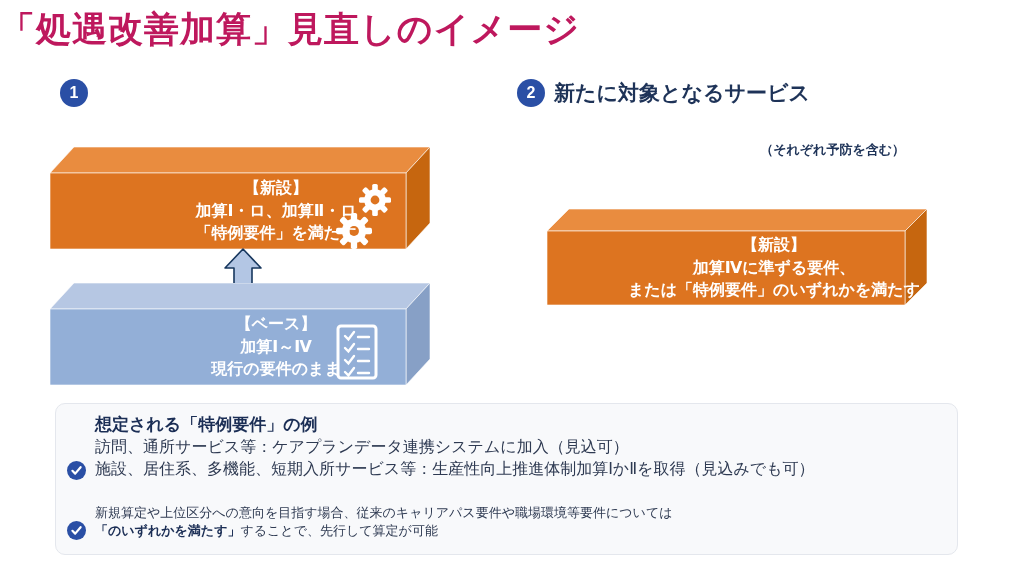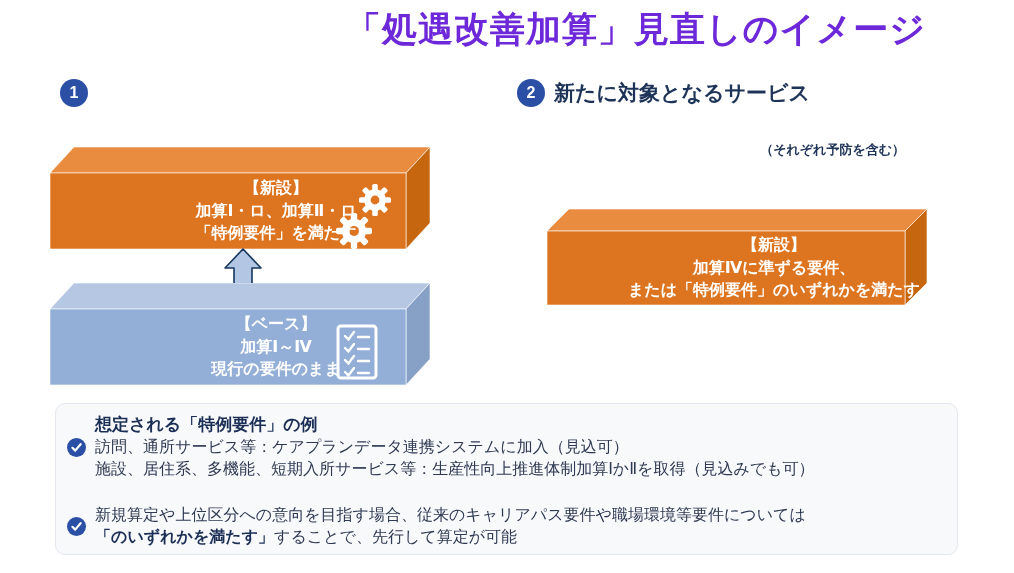--- a/index.html
+++ b/index.html
@@ -1,21 +1,21 @@
 <!DOCTYPE html>
 <html><head>
 <meta charset="utf-8">
 <style>
   html,body{margin:0;padding:0;background:#fff;}
   body{font-family:"Liberation Sans","DejaVu Sans",sans-serif;color:#1b2e55;}
   #stage{position:relative;width:1014px;height:573px;background:#ffffff;overflow:hidden;}
 
   .page-title{
-    position:absolute;left:0;top:6px;width:926px;text-align:right;
-    font-size:35px;font-weight:800;color:#6d28d9;letter-spacing:1px;
+    position:absolute;left:0;top:6px;width:926px;text-align:left;
+    font-size:35px;font-weight:800;color:#be185d;letter-spacing:1px;
   }
 
   .section-header{position:absolute;display:flex;align-items:center;gap:9px;}
   .num-badge{
     width:28px;height:28px;border-radius:50%;background:#2a4fa5;color:#fff;
     display:flex;align-items:center;justify-content:center;
     font-size:16px;font-weight:700;flex:0 0 auto;
   }
   .section-label{font-size:21px;font-weight:700;color:#1e3358;}
 
@@ -31,25 +31,25 @@
   }
   .cube-text.short{top:22px;height:74px;font-size:16px;}
 
   .up-arrow{position:absolute;left:221px;top:248px;}
 
   .notes-panel{
     position:absolute;left:55px;top:403px;width:903px;height:152px;
     background:#f8f9fb;border:1px solid #e4e7ed;border-radius:10px;
     box-sizing:border-box;
   }
-  .note-item{position:absolute;left:11px;display:flex;gap:9px;align-items:center;}
+  .note-item{position:absolute;left:11px;display:flex;gap:9px;align-items:flex-end;}
   .note-bullet{flex:0 0 auto;margin-top:1px;}
   .note-title{font-size:17px;font-weight:700;color:#1b2e55;line-height:1.3;}
   .note-detail{font-size:16px;color:#2e3a52;line-height:1.38;}
-  .note-line{font-size:16px;color:#2e3a52;line-height:1.38;}
+  .note-line{font-size:13px;color:#2e3a52;line-height:1.38;}
   .note-line b{color:#1b2e55;}
 </style>
 </head>
 <body>
 
 <div id="stage">
 
   <div class="page-title">「処遇改善加算」見直しのイメージ</div>
 
   <div class="section-header" style="left:60px;top:79px;">

